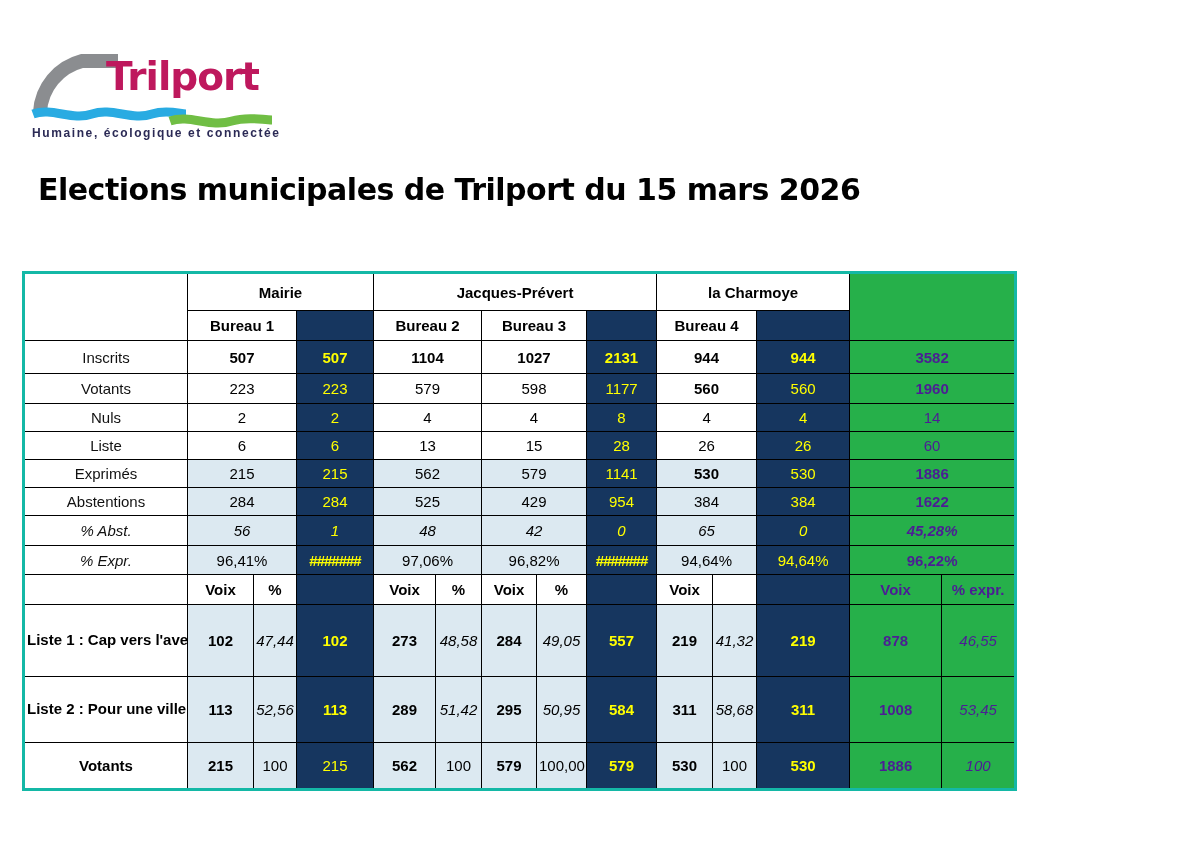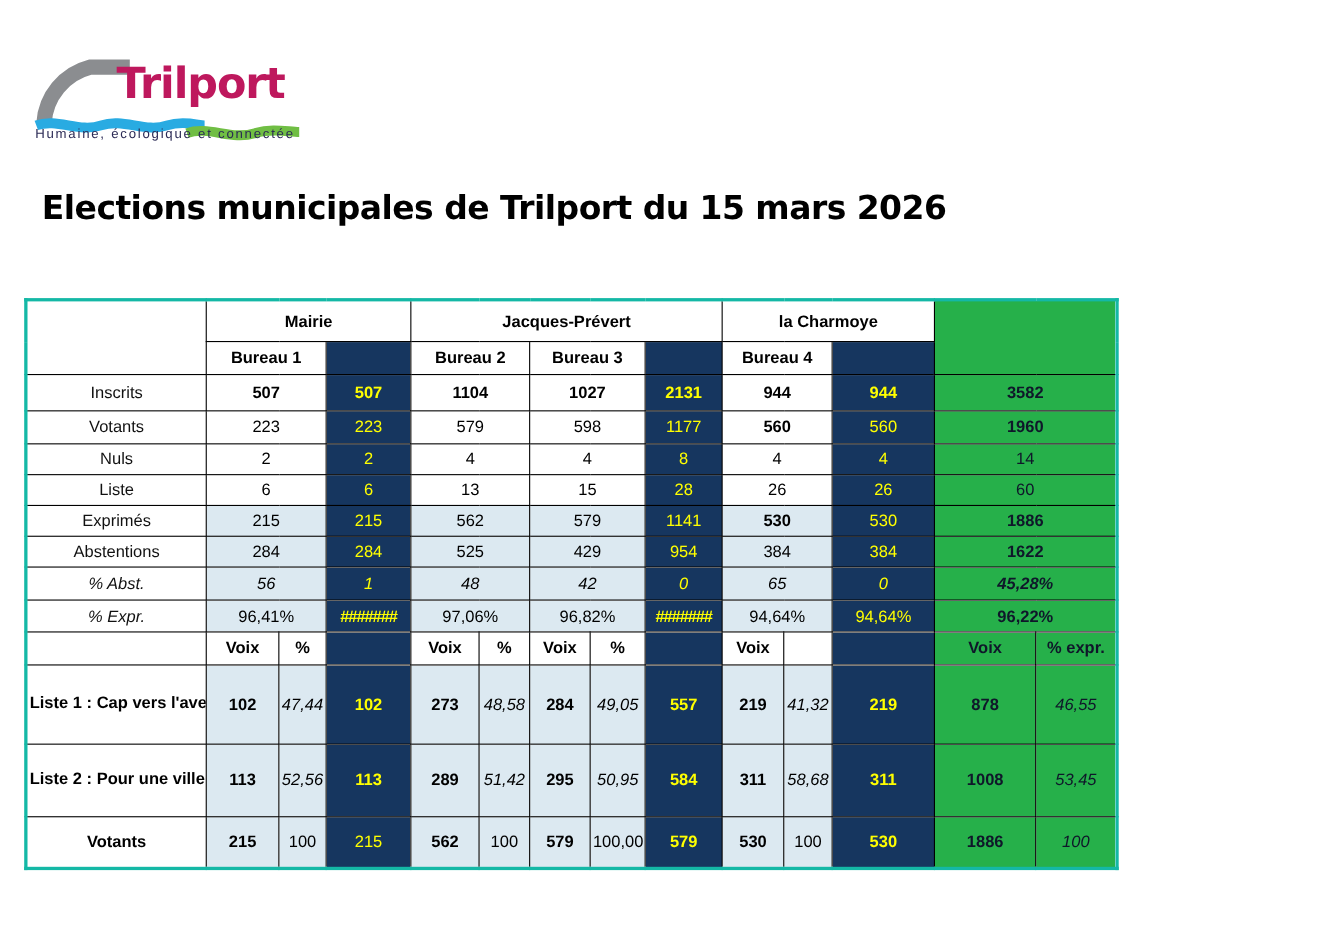--- a/index.html
+++ b/index.html
@@ -4,36 +4,36 @@
 <style>
   html,body{margin:0;padding:0;background:#fff;}
   #page{position:relative;width:1200px;height:848px;background:#fff;overflow:hidden;
         font-family:"Liberation Sans",sans-serif;color:#000;}
 
   
   #logo{position:absolute;left:30px;top:48px;width:260px;height:110px;}
   #logo svg{position:absolute;left:0;top:0;}
   #brand-word{position:absolute;left:76px;top:6px;font-family:"DejaVu Sans",sans-serif;
               font-weight:bold;font-size:39px;color:#be185d;letter-spacing:-1px;}
-  #tagline{position:absolute;left:2px;top:66px;font-size:12px;font-weight:normal;
+  #tagline{position:absolute;left:2px;top:78px;font-size:12px;font-weight:bold;
            letter-spacing:1.6px;color:#2b2a55;white-space:nowrap;}
 
   
   #title{position:absolute;left:38px;top:172px;font-family:"DejaVu Sans",sans-serif;
          font-weight:bold;font-size:30px;letter-spacing:-0.5px;color:#000;}
 
   
   #tbl{position:absolute;left:22px;top:271px;width:992px;border-collapse:collapse;
        table-layout:fixed;border:3px solid #14b8a6;}
   #tbl td{border:1px solid #000;text-align:center;vertical-align:middle;padding:0 2px;
           overflow:hidden;white-space:nowrap;font-size:15px;}
   td.w{background:#ffffff;}
   td.lb{background:#dce9f1;}
   td.nv{background:#16365f;color:#ffff00;}
-  td.gr{background:#26b04a;color:#0f172a;}
+  td.gr{background:#26b04a;color:#4c1d95;}
   .b{font-weight:bold;} .i{font-style:italic;}
   .f13{font-size:13px;} .f14{font-size:14px;} .f15{font-size:15px;} .f16{font-size:16px;}
   .f17{font-size:17px;} .f18{font-size:18px;} .f19{font-size:19px;} .f20{font-size:20px;}
   .f22{font-size:22px;}
   .hash{font-size:12px;font-weight:bold;letter-spacing:-1px;}
 
   td.lbl{background:#fff;font-size:18px;color:#111;
          border-top-color:#fff;border-bottom-color:#fff;}
   td.lbl-list{background:#fff;font-size:16px;font-weight:bold;text-align:left;
               padding:4px 7px;white-space:normal;line-height:1.35;}

